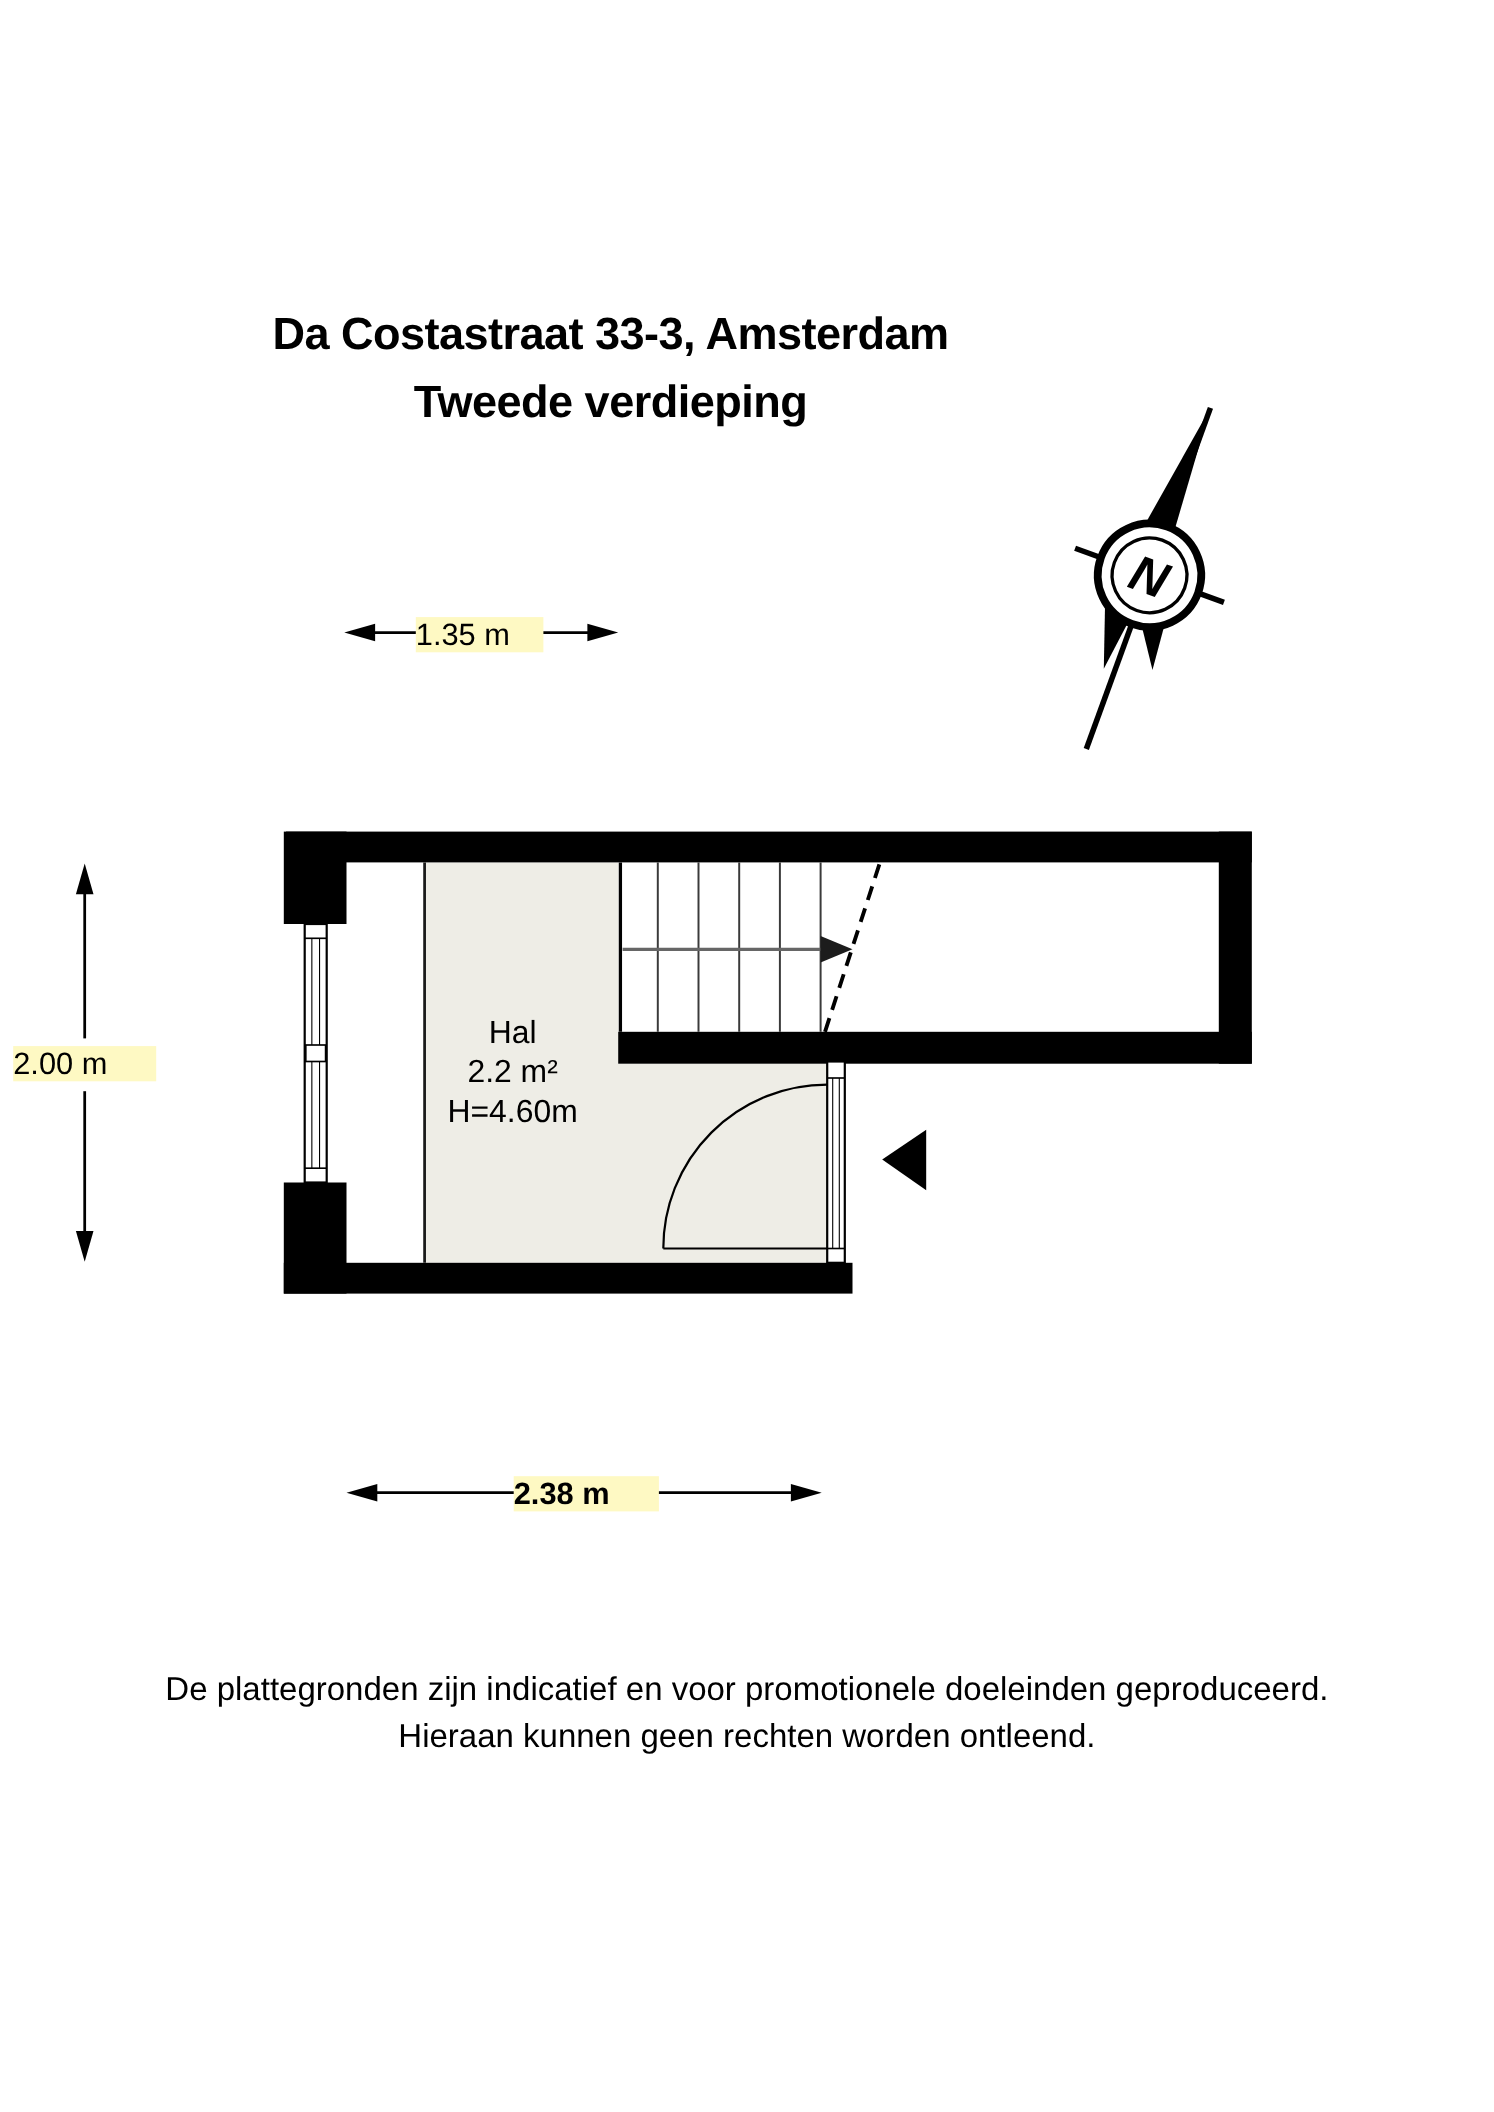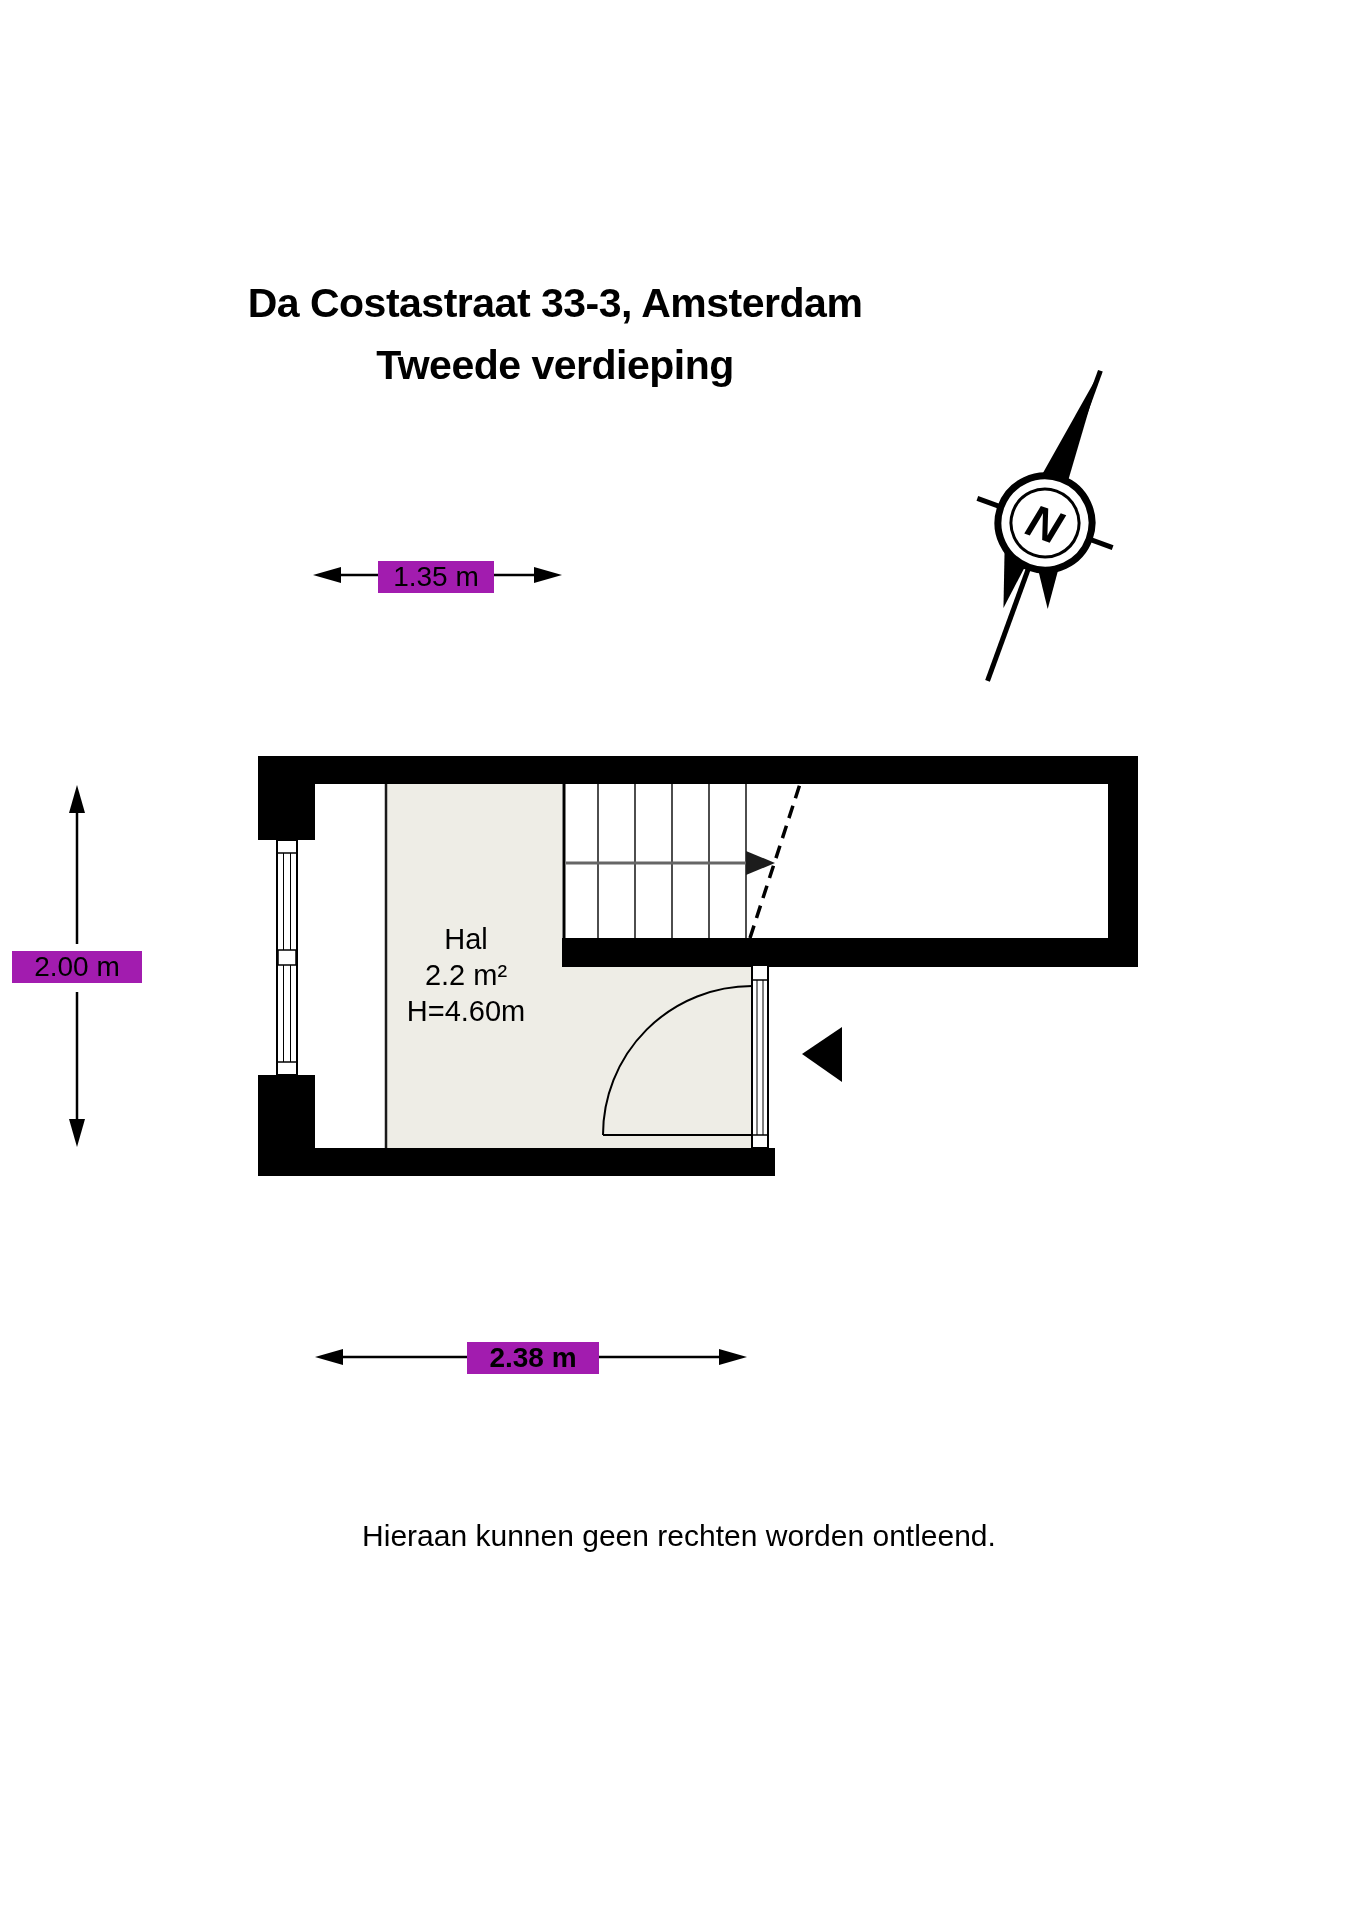--- a/index.html
+++ b/index.html
@@ -1,21 +1,21 @@
 <!DOCTYPE html>
 <html><head>
 <meta charset="utf-8">
 <style>
   html,body{margin:0;padding:0;background:#fff;}
   .page{position:relative;width:1358px;height:1920px;background:#ffffff;overflow:hidden;
         font-family:"Liberation Sans", sans-serif;color:#000;}
   .abs{position:absolute;}
   .title{top:272px;left:0;width:1110px;text-align:center;
          font-size:41px;font-weight:bold;line-height:62px;letter-spacing:-0.5px;}
-  .dimlabel{font-size:28px;text-align:center;white-space:nowrap;background:#a21caf;}
+  .dimlabel{font-size:28px;text-align:left;white-space:nowrap;background:#fef9c3;}
   .roomlabel{top:921px;left:346px;width:240px;text-align:center;
              font-size:29px;line-height:36px;}
   .disclaimer{top:1514px;left:0;width:1358px;text-align:center;
               font-size:30px;line-height:43px;}
   svg{position:absolute;top:0;left:0;}
 </style>
 </head>
 <body>
 
 <div class="page">
@@ -107,16 +107,17 @@
   <div class="abs dimlabel" style="top:951px;left:12px;width:130px;">2.00 m</div>
   <div class="abs dimlabel" style="top:1342px;left:467px;width:132px;font-weight:bold;">2.38 m</div>
 
   <div class="abs roomlabel">
     <div>Hal</div>
     <div>2.2 m²</div>
     <div>H=4.60m</div>
   </div>
 
   <div class="abs disclaimer">
+    <div>De plattegronden zijn indicatief en voor promotionele doeleinden geproduceerd.</div>
     <div>Hieraan kunnen geen rechten worden ontleend.</div>
   </div>
 
 </div>
 
 </body></html>

